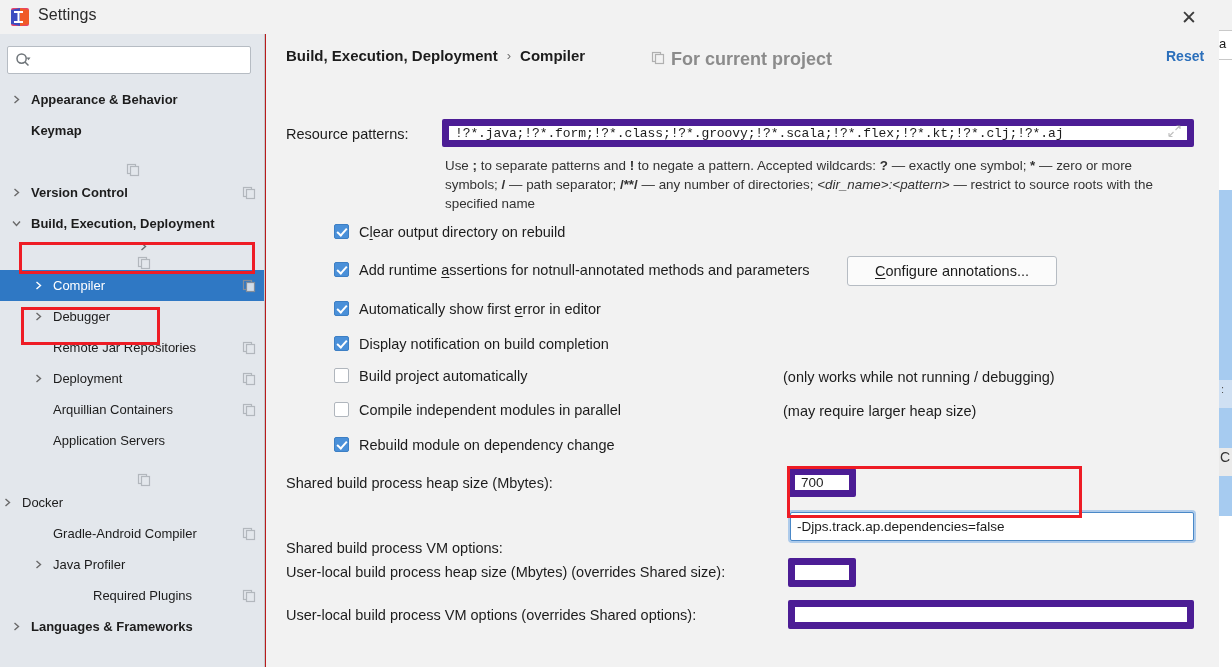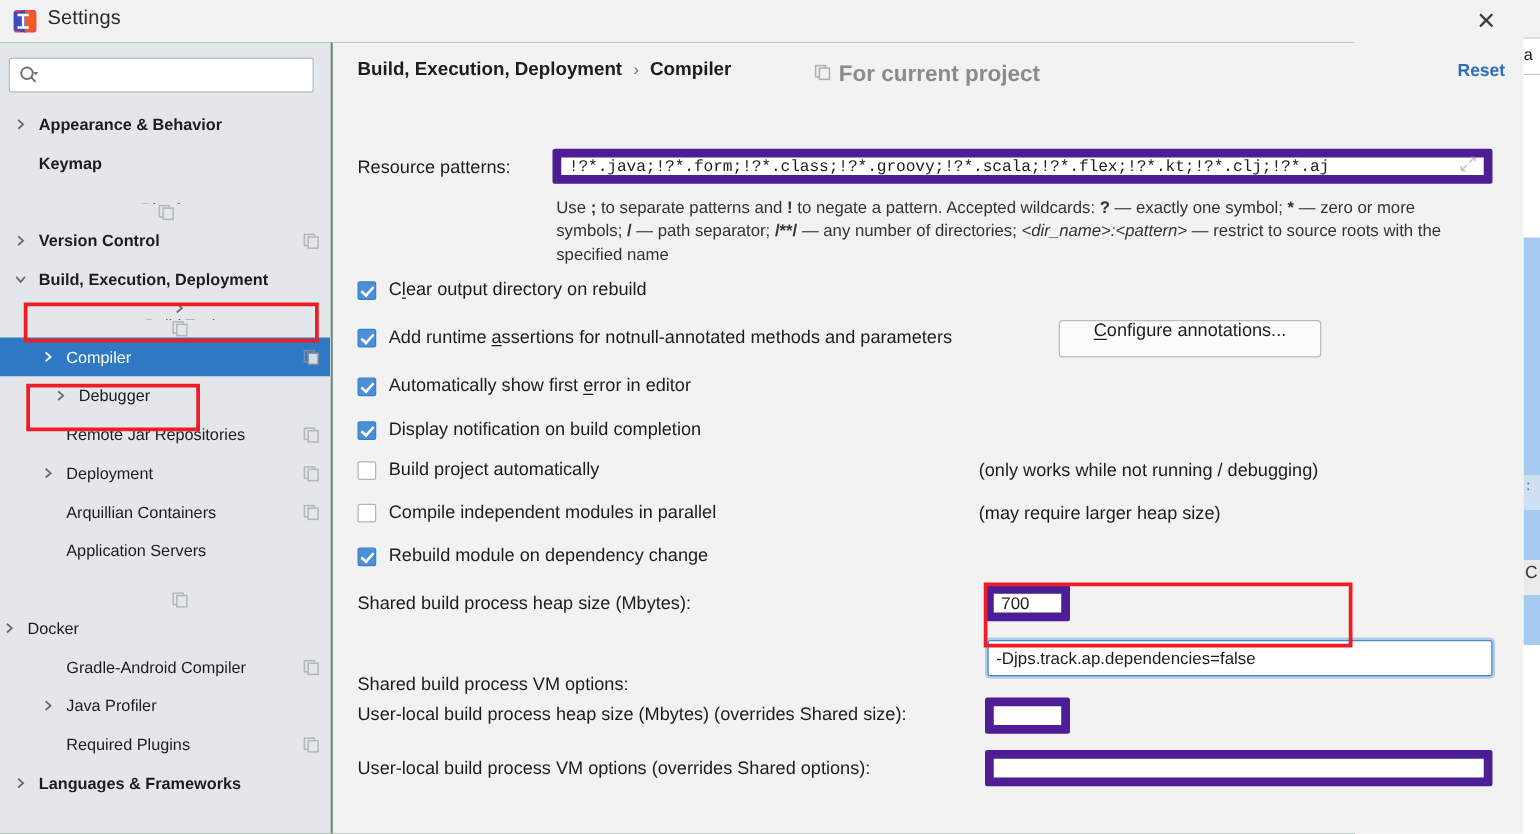--- a/index.html
+++ b/index.html
@@ -28,21 +28,21 @@
   .bg-sel2b    { top:408px; height:40px; background:#a6cbf0; }
   .bg-sel3     { top:448px; height:28px; background:#eaeaea; }
   .bg-sel4     { top:476px; height:40px; background:#a6cbf0; }
   .bg-rest     { top:516px; height:151px; background:#ffffff; }
   .bg-dots     { position:absolute; left:2px; top:386px; font-size:11px; color:#555; line-height:7px;}
   .bg-clet     { position:absolute; left:1px; top:449px; font-size:14px; color:#333; }
 
   
   .dialog {
     position:absolute; left:0; top:0; width:1084px; height:667px;
-    background:#14532d;
+    background:#b91c1c;
     border-right:1px solid #8a8a8a;
     box-sizing:border-box;
   }
 
   
   .titlebar { position:absolute; left:0; top:0; width:1218px; height:34px; background:#f2f2f2; }
   .title-icon { position:absolute; left:10px; top:7px; width:20px; height:20px; }
   .title-text { position:absolute; left:38px; top:6px; font-size:16px; color:#2b2b2b; letter-spacing:.1px;}
   .close-btn {
     position:absolute; left:1172px; top:4px; width:34px; height:26px;
@@ -113,40 +113,40 @@
   .txtfield.focused { border:1px solid #4a88c7; box-shadow:0 0 0 2px #aecbeb; }
   .expand-icon { position:absolute; right:6px; top:50%; transform:translateY(-50%); opacity:.55; }
 
   .helptext {
     position:absolute; left:445px; top:122px; width:742px;
     font-size:13.4px; color:#333333; line-height:19px;
   }
   .helptext b { font-weight:bold; }
   .helptext i { font-style:italic; }
 
-  .cbrow { position:absolute; display:flex; align-items:flex-end; }
+  .cbrow { position:absolute; display:flex; align-items:flex-start;margin-left:48px; }
   .cbox {
     width:15px; height:15px; box-sizing:border-box; border-radius:2px;
     flex:0 0 auto; position:relative; cursor:pointer;
   }
   .cbox.on  { background:#4a90d9; border:1px solid #3d7fc4; }
   .cbox.off { background:#ffffff; border:1px solid #b0b6bd; }
   .cbox.on::after {
     content:""; position:absolute; left:4px; top:1px; width:4px; height:8px;
     border:solid #ffffff; border-width:0 2px 2px 0; transform:rotate(42deg);
   }
   .cblabel { margin-left:10px; font-size:14.5px; color:#1c1c1c; white-space:nowrap; }
   .mn { text-decoration:underline; text-underline-offset:2px; }
 
   .note { position:absolute; font-size:14.5px; color:#1c1c1c; white-space:nowrap; }
 
   .btn {
     position:absolute; box-sizing:border-box;
     background:#fbfbfb; border:1px solid #b6bcc3; border-radius:3px;
-    display:flex; align-items:flex-start; justify-content:center;
+    display:flex; align-items:center; justify-content:center;
     font-size:14.5px; color:#1c1c1c; cursor:pointer;
   }
 
   
   .redbox { position:absolute; border:3px solid #ee1c25; box-sizing:border-box; pointer-events:none; }
 </style>
 </head>
 <body>
 
 <div id="root">
@@ -259,21 +259,21 @@
               <svg width="9" height="9" viewBox="0 0 9 9">
                 <path d="M2.5 1 L6.5 4.5 L2.5 8" fill="none" stroke="currentColor" stroke-width="1.4"></path>
               </svg>
             </span>
             <span class="label" style="margin-left: 8px;">Compiler</span>
             <span class="copy-icon"><svg width="14" height="14" viewBox="0 0 14 14">
                 <rect x="1.5" y="1.5" width="8" height="9" fill="none" stroke="#8b9097" stroke-width="1.2"></rect>
                 <rect x="4.5" y="3.5" width="8" height="9" fill="#e3e7ec" stroke="#8b9097" stroke-width="1.2"></rect>
               </svg></span>
           </div>
-          <div class="tree-row" style="padding-left: 41px;">
+          <div class="tree-row" style="padding-left: 31px;">
             <span class="arrow">
               <svg width="9" height="9" viewBox="0 0 9 9">
                 <path d="M2.5 1 L6.5 4.5 L2.5 8" fill="none" stroke="currentColor" stroke-width="1.4"></path>
               </svg>
             </span>
             <span class="label" style="margin-left: 8px;">Debugger</span>
             <span class="copy-icon"></span>
           </div>
           <div class="tree-row" style="padding-left: 31px;">
             <span class="arrow"></span>
@@ -335,21 +335,21 @@
           </div>
           <div class="tree-row" style="padding-left: 31px;">
             <span class="arrow">
               <svg width="9" height="9" viewBox="0 0 9 9">
                 <path d="M2.5 1 L6.5 4.5 L2.5 8" fill="none" stroke="currentColor" stroke-width="1.4"></path>
               </svg>
             </span>
             <span class="label" style="margin-left: 8px;">Java Profiler</span>
             <span class="copy-icon"></span>
           </div>
-          <div class="tree-row" style="padding-left: 31px;">
+          <div class="tree-row" style="padding-left: 31px; gap: 40px;">
             <span class="arrow"></span>
             <span class="label" style="margin-left: 8px;">Required Plugins</span>
             <span class="copy-icon"><svg width="14" height="14" viewBox="0 0 14 14">
                 <rect x="1.5" y="1.5" width="8" height="9" fill="none" stroke="#8b9097" stroke-width="1.2"></rect>
                 <rect x="4.5" y="3.5" width="8" height="9" fill="#e3e7ec" stroke="#8b9097" stroke-width="1.2"></rect>
               </svg></span>
           </div>
           <div class="tree-row top" style="padding-left: 9px;">
             <span class="arrow">
               <svg width="9" height="9" viewBox="0 0 9 9">

